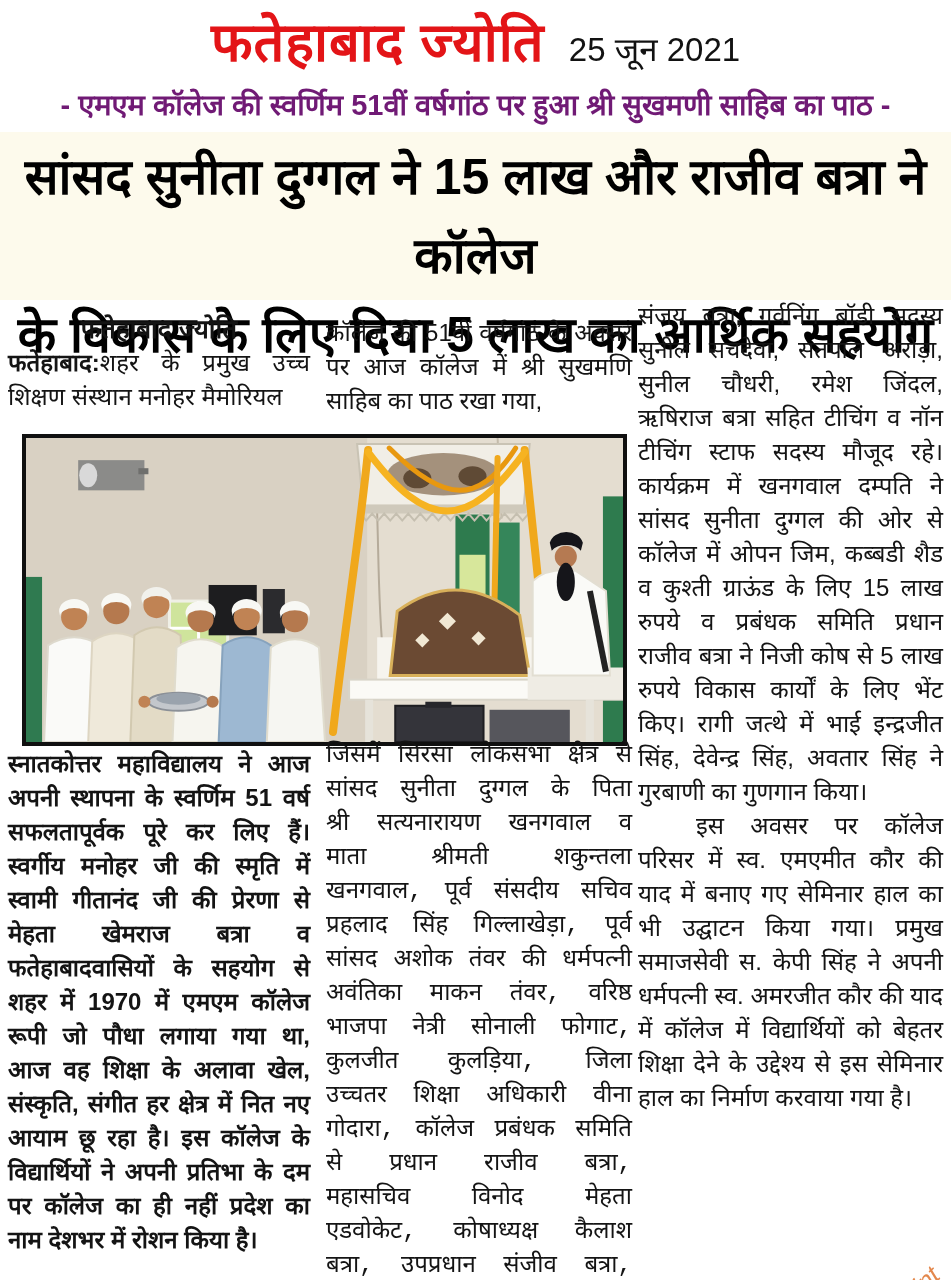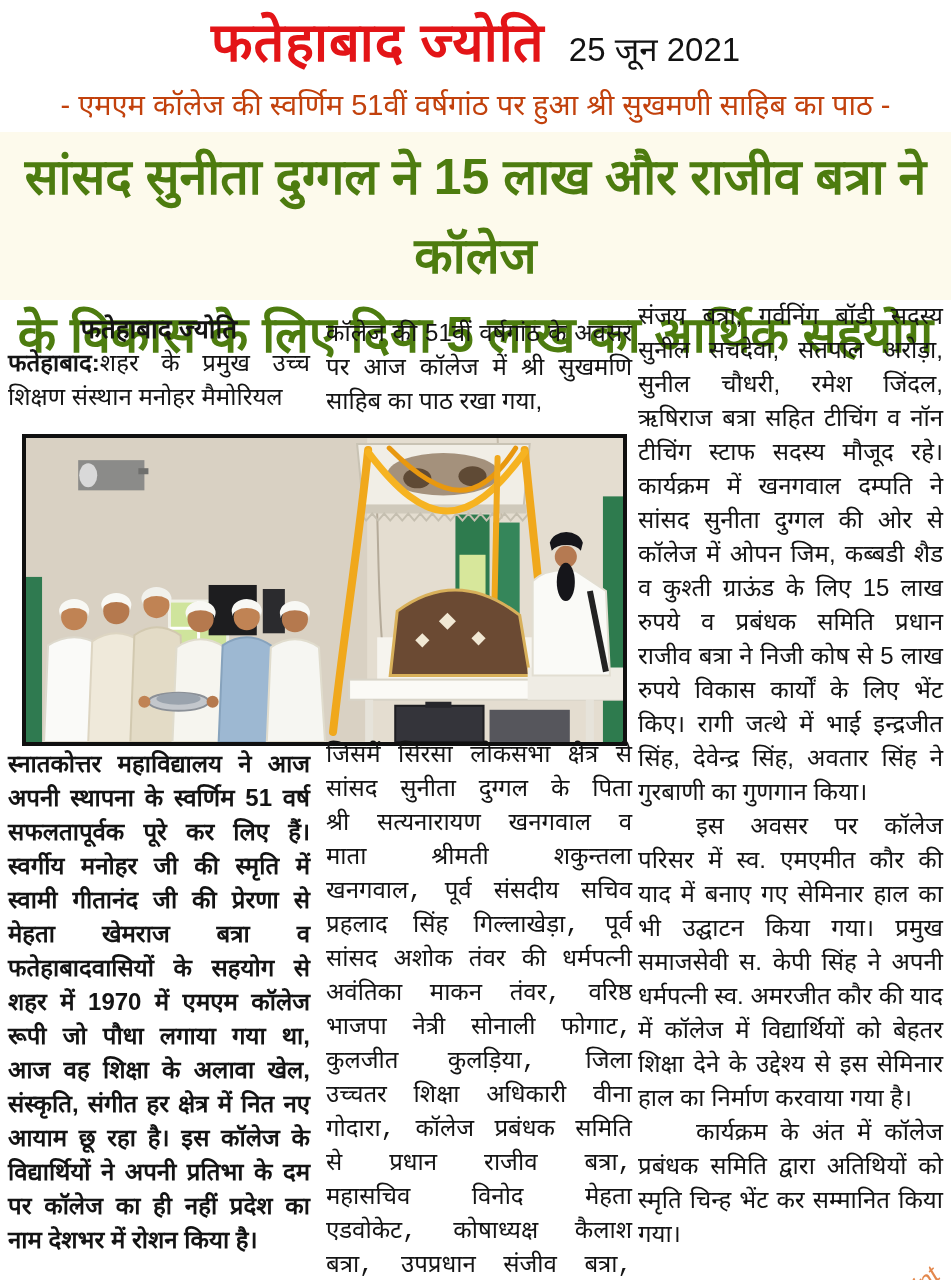--- a/index.html
+++ b/index.html
@@ -5,24 +5,24 @@
   html,body{margin:0;padding:0;background:#ffffff;}
   .page{
     position:relative;width:951px;height:1280px;background:#ffffff;
     font-family:"Liberation Sans",sans-serif;overflow:hidden;color:#171717;
   }
   
   .masthead{position:absolute;top:12px;left:0;width:100%;text-align:center;white-space:nowrap;}
   .masthead .title{display:inline-block;color:#e31417;font-weight:bold;font-size:54px;line-height:60px;vertical-align:baseline;letter-spacing:1px;}
   .masthead .date{display:inline-block;color:#121212;font-weight:500;font-size:33px;margin-left:20px;vertical-align:baseline;text-align:center;}
   
-  .subhead{position:absolute;top:86px;left:0;width:100%;text-align:center;color:#c2410c;font-weight:normal;font-size:29px;line-height:38px;}
+  .subhead{position:absolute;top:86px;left:0;width:100%;text-align:center;color:#701a75;font-weight:bold;font-size:29px;line-height:38px;}
   
   .headline{position:absolute;top:132px;left:0;width:100%;height:168px;background:#fdfaec;
-    text-align:center;color:#4d7c0f;font-weight:bold;font-size:50px;line-height:79px;padding-top:6px;box-sizing:border-box;}
+    text-align:center;color:#000000;font-weight:bold;font-size:50px;line-height:79px;padding-top:6px;box-sizing:border-box;}
   
   .col{position:absolute;font-size:24px;line-height:34px;text-align:justify;color:#141414;}
   .col p{margin:0;}
   .byline{font-weight:bold;text-align:center;font-size:26px;margin:0 0 2px 0;}
   .lead-bold{font-weight:bold;}
   .indent{text-indent:58px;}
   #col1-top{left:8px;top:312px;width:302px;}
   #col2-top{left:326px;top:316px;width:306px;}
   #col3{left:638px;top:299px;width:305px;}
   #col1-bottom{left:8px;top:747px;width:302px;font-weight:bold;}
@@ -56,21 +56,20 @@
     <p><span class="lead-bold">फतेहाबाद:</span><span>शहर के प्रमुख उच्च शिक्षण संस्थान मनोहर मैमोरियल</span></p>
   </div>
 
   <div class="col" id="col2-top">
     <p>कॉलेज की 51वीं वर्षगांठ के अवसर पर आज कॉलेज में श्री सुखमणि साहिब का पाठ रखा गया,</p>
   </div>
 
   <div class="col" id="col3">
     <p>संजय बत्रा, गर्वनिंग बॉडी सदस्य सुनील सचदेवा, सतपाल अरोड़ा, सुनील चौधरी, रमेश जिंदल, ऋषिराज बत्रा सहित टीचिंग व नॉन टीचिंग स्टाफ सदस्य मौजूद रहे। कार्यक्रम में खनगवाल दम्पति ने सांसद सुनीता दुग्गल की ओर से कॉलेज में ओपन जिम, कब्बडी शैड व कुश्ती ग्राऊंड के लिए 15 लाख रुपये व प्रबंधक समिति प्रधान राजीव बत्रा ने निजी कोष से 5 लाख रुपये विकास कार्यों के लिए भेंट किए। रागी जत्थे में भाई इन्द्रजीत सिंह, देवेन्द्र सिंह, अवतार सिंह ने गुरबाणी का गुणगान किया।</p>
     <p class="indent">इस अवसर पर कॉलेज परिसर में स्व. एमएमीत कौर की याद में बनाए गए सेमिनार हाल का भी उद्घाटन किया गया। प्रमुख समाजसेवी स. केपी सिंह ने अपनी धर्मपत्नी स्व. अमरजीत कौर की याद में कॉलेज में विद्यार्थियों को बेहतर शिक्षा देने के उद्देश्य से इस सेमिनार हाल का निर्माण करवाया गया है।</p>
-    <p class="indent">कार्यक्रम के अंत में कॉलेज प्रबंधक समिति द्वारा अतिथियों को स्मृति चिन्ह भेंट कर सम्मानित किया गया।</p>
   </div>
 
   <div class="photo">
     <svg viewBox="0 0 595 302" preserveAspectRatio="none">
 
       <rect x="0" y="0" width="595" height="302" fill="#d9d1c3"></rect>
       <rect x="340" y="0" width="255" height="302" fill="#e4ddd0"></rect>
       <path d="M348,30 C352,90 350,160 356,215" stroke="#b5ab9a" stroke-width="2" fill="none"></path>
       <path d="M470,0 L474,80" stroke="#c4bbaa" stroke-width="2" fill="none"></path>
 

